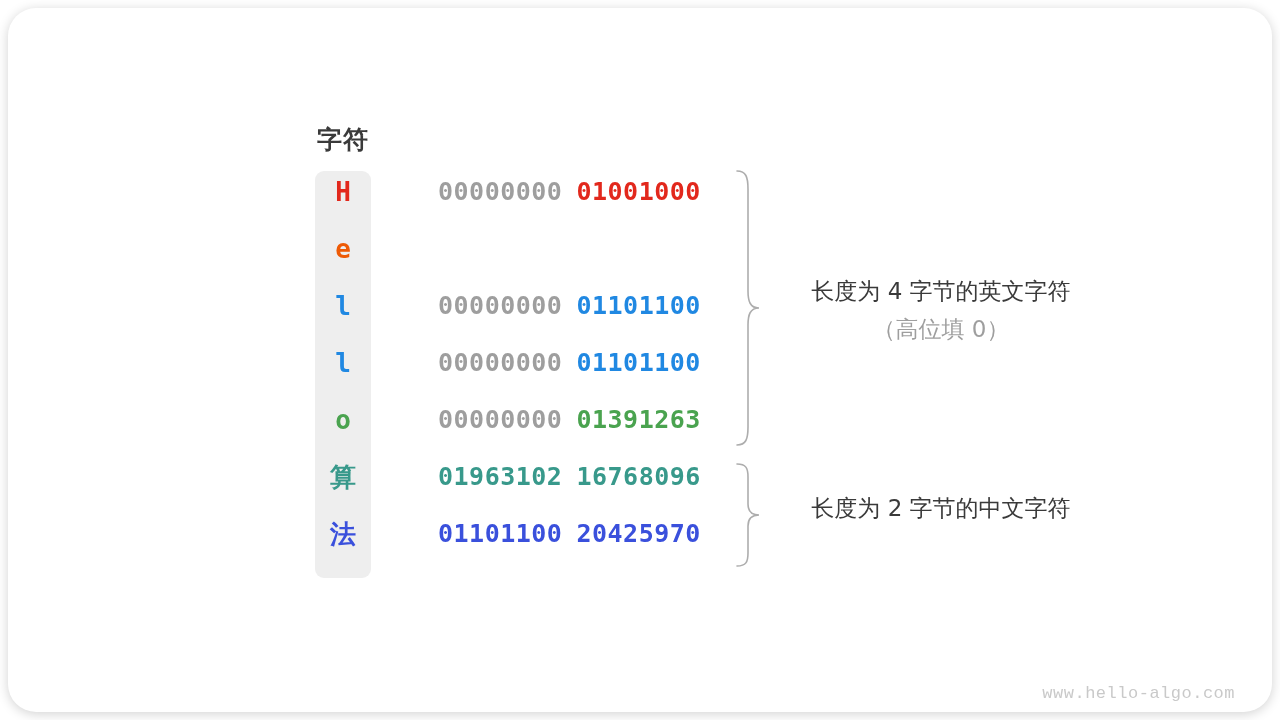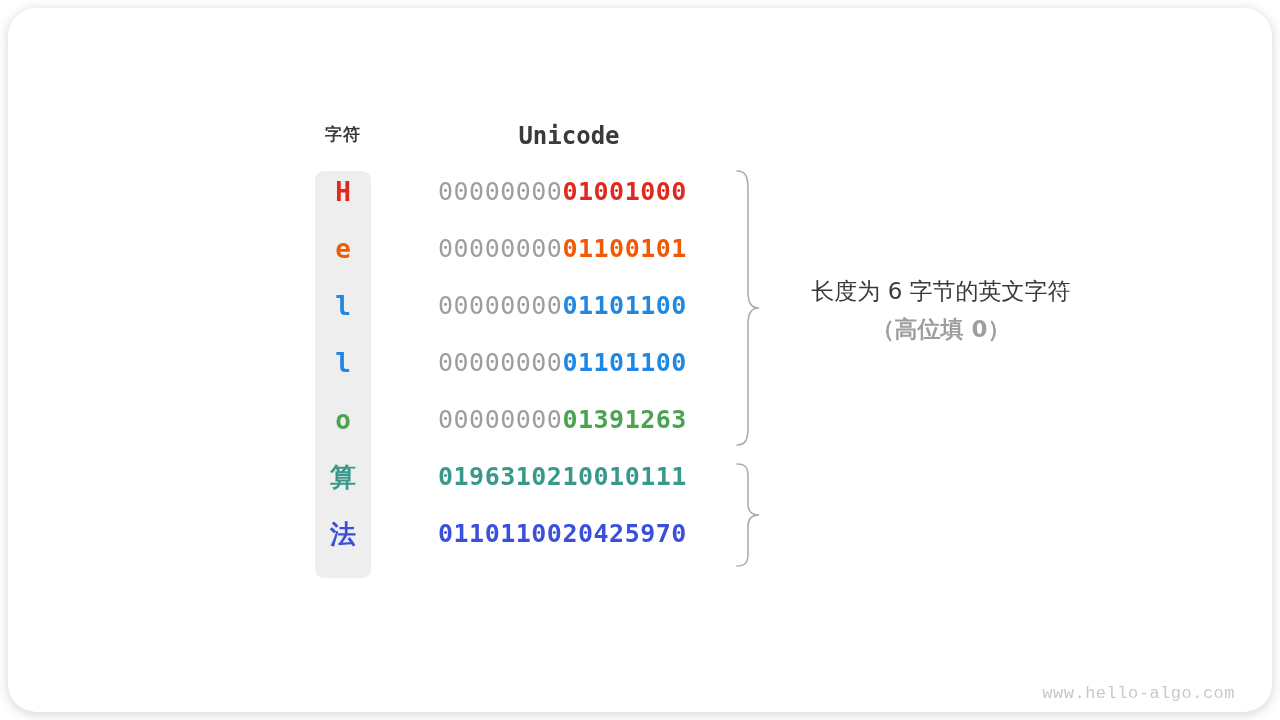--- a/index.html
+++ b/index.html
@@ -24,21 +24,21 @@
     background: #ffffff;
     border-radius: 28px;
     box-shadow: 0 2px 12px rgba(0,0,0,0.18);
   }
   .abs { position: absolute; }
 
   
   .hdr-char {
     left: 307px; top: 115px; width: 56px;
     text-align: center;
-    font-size: 17px; font-weight: bold;
+    font-size: 25px; font-weight: bold;
     letter-spacing: 1px;
   }
   .hdr-unicode {
     left: 430px; top: 114px; width: 262px;
     text-align: center;
     font-family: "DejaVu Sans Mono", "Liberation Mono", monospace;
     font-size: 24px; font-weight: bold;
   }
 
   
@@ -62,75 +62,71 @@
   .bin {
     position: absolute;
     left: 430px; top: 0;
     font-family: "DejaVu Sans Mono", "Liberation Mono", monospace;
     font-size: 25px;
     letter-spacing: 0.5px;
     line-height: 32px;
     white-space: nowrap;
   }
   .byte { font-weight: bold; }
-  .byte.regular { font-weight: normal; }
-  .byte + .byte { margin-left: 0; }
+  .byte.regular { font-weight: bold; }
+  .byte + .byte { margin-left: 14px; }
 
   
   .brace { overflow: visible; }
   .brace path {
     fill: none;
     stroke: currentColor;
     stroke-width: 1.6;
     stroke-linecap: round;
   }
 
   
   .annotation {
     width: 330px;
     text-align: center;
     font-size: 23px;
     line-height: 32px;
   }
   .annotation .line2 {
-    font-weight: bold;
+    font-weight: normal;
     margin-top: 6px;
   }
 
   
   .watermark {
     right: 37px; top: 676px;
     font-family: Liberation Mono, monospace;
     font-size: 17px;
     letter-spacing: 0.5px;
   }
 </style>
 </head>
 <body>
 
 <div class="stage">
   <div class="card">
 
     <div class="abs hdr-char" style="color: rgb(58, 58, 58);">字符</div>
-    <div class="abs hdr-unicode" style="color: rgb(58, 58, 58);">Unicode</div>
 
     <div class="abs char-col-bg"></div>
 
     <div class="abs row" style="top:168px">
       <span class="char-cell" style="color: rgb(226, 40, 28);">H</span>
       <span class="bin">
         <span class="byte regular" style="color: rgb(158, 158, 158);">00000000</span><span class="byte" style="color: rgb(226, 40, 28);">01001000</span>
       </span>
     </div>
 
     <div class="abs row" style="top:225px">
       <span class="char-cell" style="color: rgb(238, 90, 5);">e</span>
-      <span class="bin">
-        <span class="byte regular" style="color: rgb(158, 158, 158);">00000000</span><span class="byte" style="color: rgb(238, 90, 5);">01100101</span>
-      </span>
     </div>
 
     <div class="abs row" style="top:282px">
       <span class="char-cell" style="color: rgb(32, 136, 226);">l</span>
       <span class="bin">
         <span class="byte regular" style="color: rgb(158, 158, 158);">00000000</span><span class="byte" style="color: rgb(32, 136, 226);">01101100</span>
       </span>
     </div>
 
     <div class="abs row" style="top:339px">
@@ -143,41 +139,44 @@
     <div class="abs row" style="top:396px">
       <span class="char-cell" style="color: rgb(74, 163, 79);">o</span>
       <span class="bin">
         <span class="byte regular" style="color: rgb(158, 158, 158);">00000000</span><span class="byte" style="color: rgb(74, 163, 79);">01391263</span>
       </span>
     </div>
 
     <div class="abs row" style="top:453px">
       <span class="char-cell" style="color: rgb(56, 153, 139);">算</span>
       <span class="bin">
-        <span class="byte" style="color: rgb(56, 153, 139);">01963102</span><span class="byte" style="color: rgb(56, 153, 139);">10010111</span>
+        <span class="byte" style="color: rgb(56, 153, 139);">01963102</span><span class="byte" style="color: rgb(56, 153, 139);">16768096</span>
       </span>
     </div>
 
     <div class="abs row" style="top:510px">
       <span class="char-cell" style="color: rgb(58, 80, 220);">法</span>
       <span class="bin">
         <span class="byte" style="color: rgb(58, 80, 220);">01101100</span><span class="byte" style="color: rgb(58, 80, 220);">20425970</span>
       </span>
     </div>
 
     <svg class="abs brace" style="left: 727px; top: 162px; color: rgb(173, 173, 173);" width="26" height="276" viewBox="0 0 26 276">
       <path d="M 2,1 C 11,1 13,7 13,19 L 13,121 C 13,131 15,138 24,138 C 15,138 13,145 13,155 L 13,257 C 13,269 11,275 2,275"></path>
     </svg>
 
     <svg class="abs brace" style="left: 727px; top: 455px; color: rgb(173, 173, 173);" width="26" height="104" viewBox="0 0 26 104">
       <path d="M 2,1 C 11,1 13,5 13,14 L 13,41 C 13,47 15,52 24,52 C 15,52 13,57 13,63 L 13,90 C 13,99 11,103 2,103"></path>
     </svg>
 
     <div class="abs annotation" style="left:768px; top:267px">
-      <div class="line1" style="color: rgb(58, 58, 58);">长度为 6 字节的英文字符</div>
+      <div class="line1" style="color: rgb(58, 58, 58);">长度为 4 字节的英文字符</div>
       <div class="line2" style="color: rgb(158, 158, 158);">（高位填 0）</div>
     </div>
 
+    <div class="abs annotation" style="left:768px; top:484px">
+      <div class="line1" style="color: rgb(58, 58, 58);">长度为 2 字节的中文字符</div>
+    </div>
 
     <div class="abs watermark" style="color: rgb(201, 201, 201);">www.hello-algo.com</div>
 
   </div>
 </div>
 
 </body></html>

